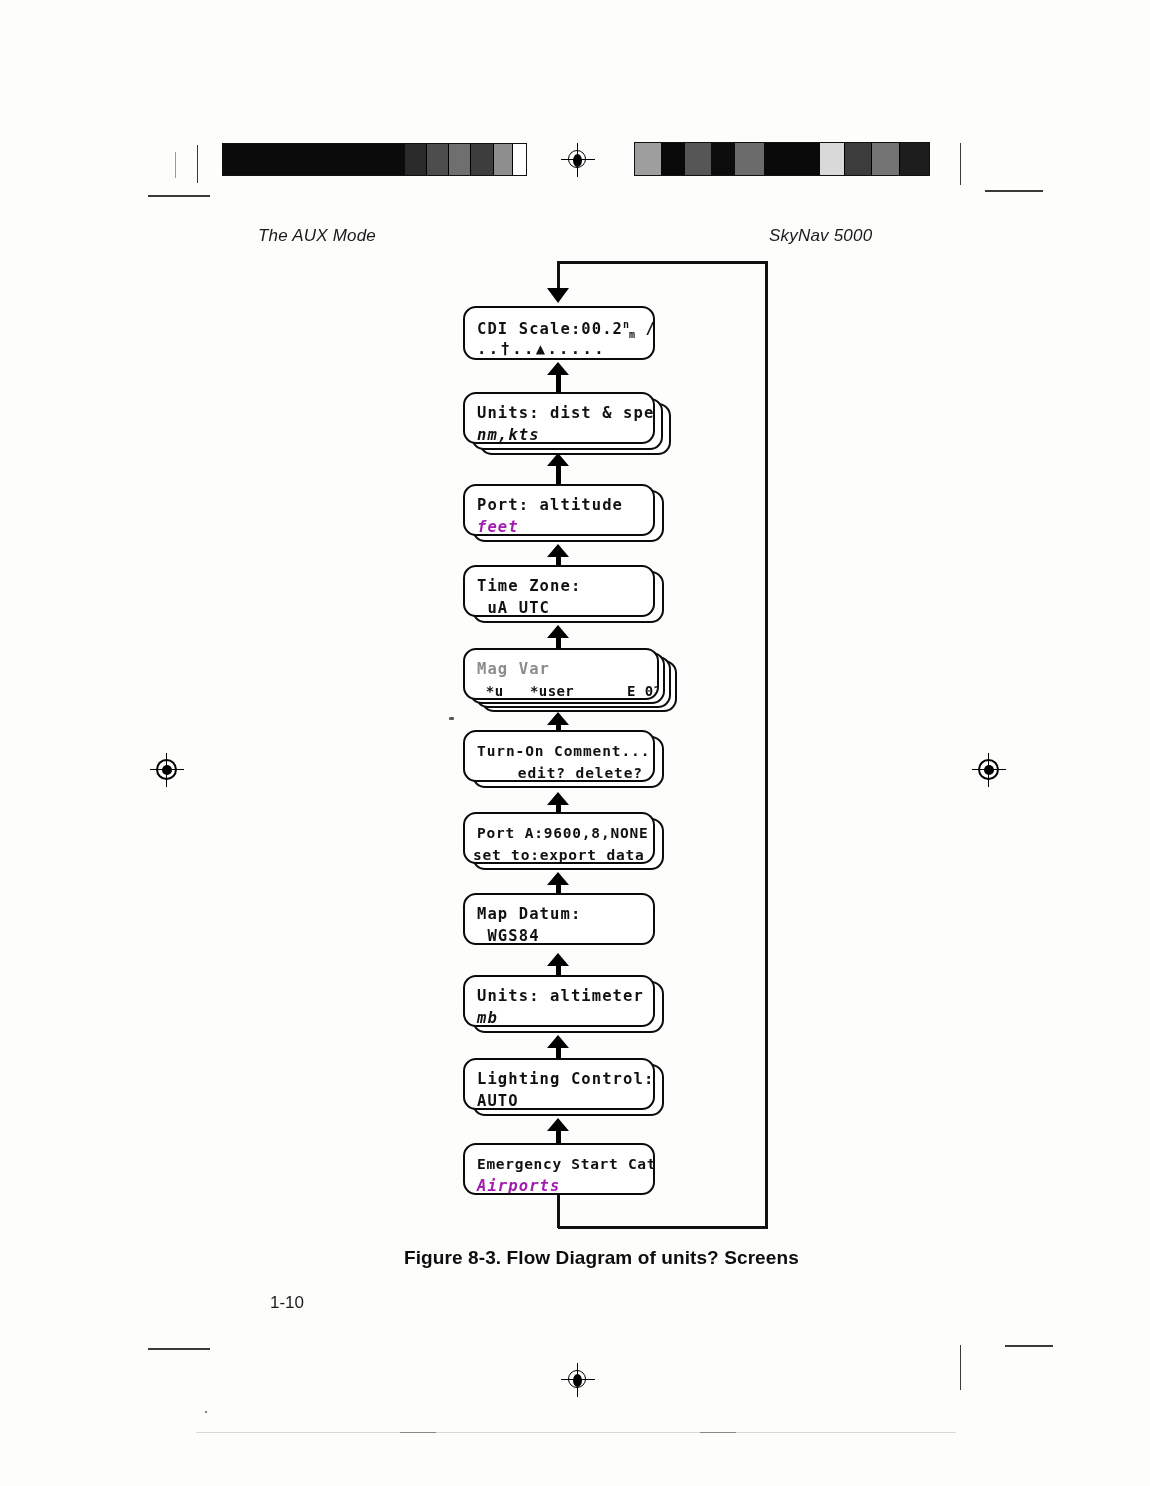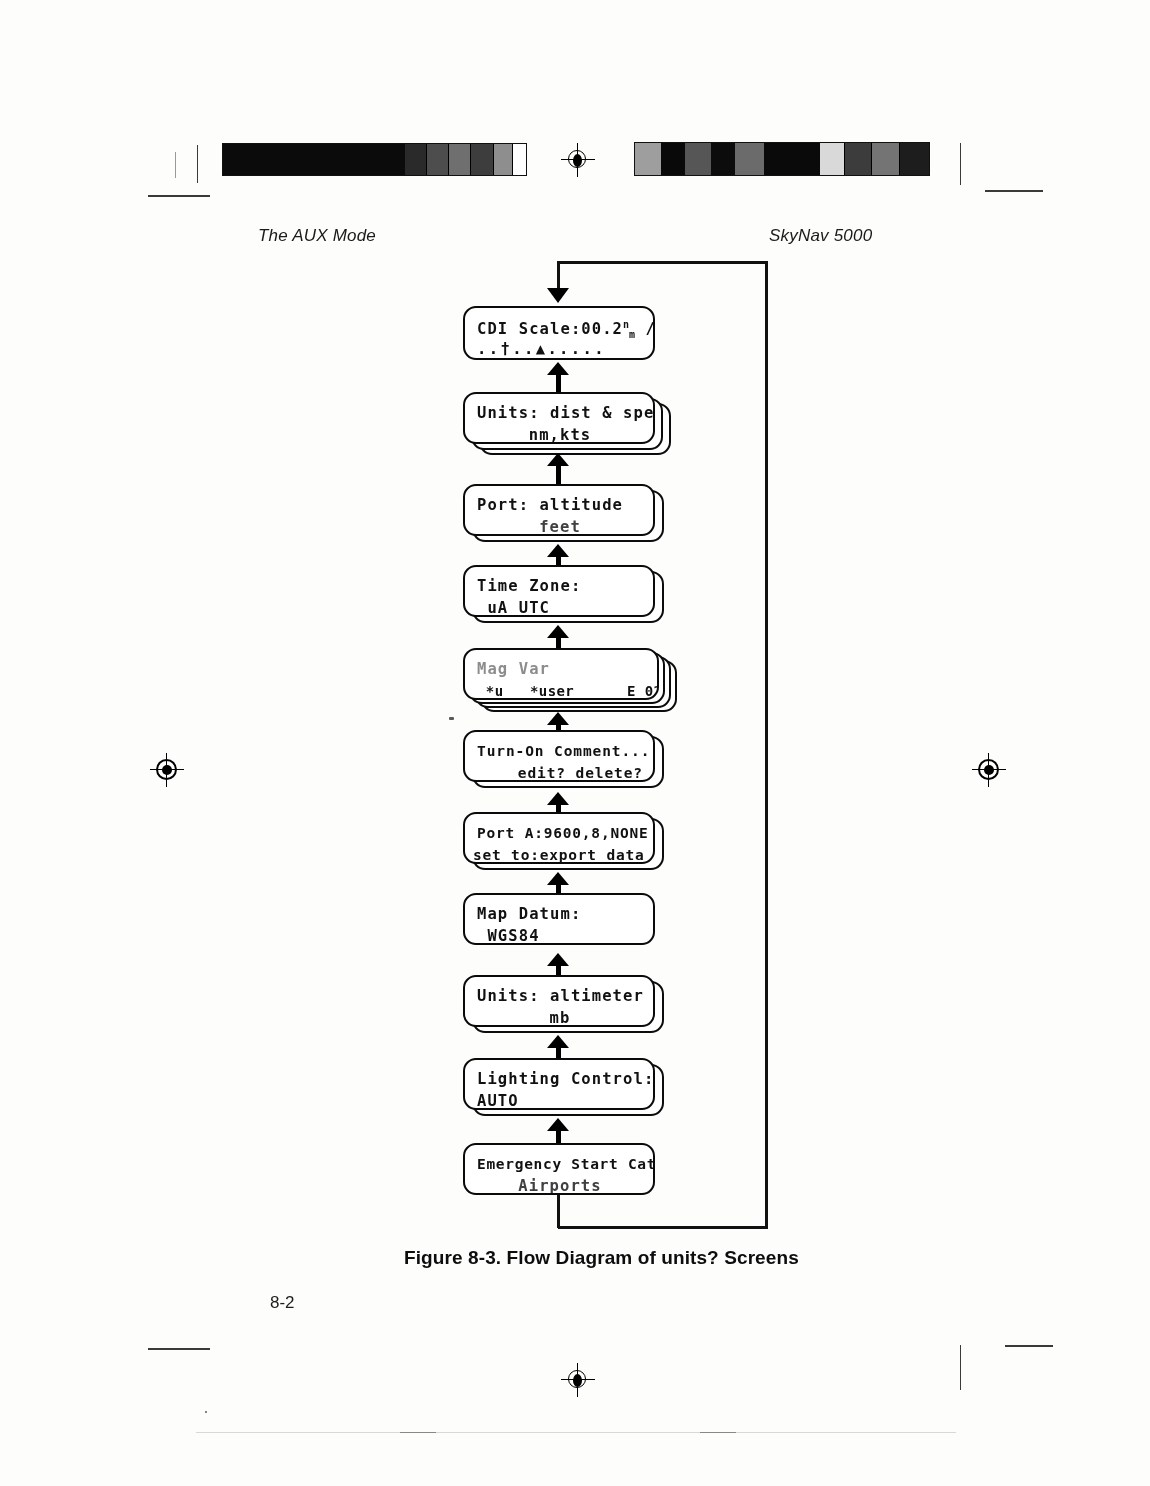--- a/index.html
+++ b/index.html
@@ -106,23 +106,23 @@
     font-size: 15.5px;
     font-weight: 700;
     letter-spacing: 1.1px;
     color: #111;
     white-space: pre;
     line-height: 1;
   }
   .lcd.l1 { top: 12px; }
   .lcd.l2 { top: 34px; }
   .lcd.ind { top: 34px; letter-spacing: 2.4px; }
-  .lcd.faded { color: #404040; }
+  .lcd.faded { color: #a21caf; }
   .lcd.veryfaded { color: #8c8c8c; }
-  .lcd.center { text-align: center; }
+  .lcd.center { text-align: left; font-style: italic; }
   .lcd u { text-decoration: underline; text-underline-offset: 2px; }
   .sup {
     font-size: 10px;
     vertical-align: super;
     letter-spacing: 0;
   }
   .sub {
     font-size: 10px;
     vertical-align: sub;
     letter-spacing: 0;
@@ -412,15 +412,15 @@
       <div class="face" style="width:192px; height:52px;">
         <div class="lcd l1" style="font-size:14.5px; letter-spacing:.7px;">Emergency Start Cat:</div>
         <div class="lcd l2 center faded">Airports</div>
       </div>
     </div>
 
   </div>
 
   <div class="caption" style="left:404px; top:1247px;">Figure 8-3.  Flow Diagram of units? Screens</div>
 
-  <div class="folio" style="left:270px; top:1293px;">8-2</div>
+  <div class="folio" style="left:270px; top:1293px;">1-10</div>
 
 </div>
 
 </body></html>

